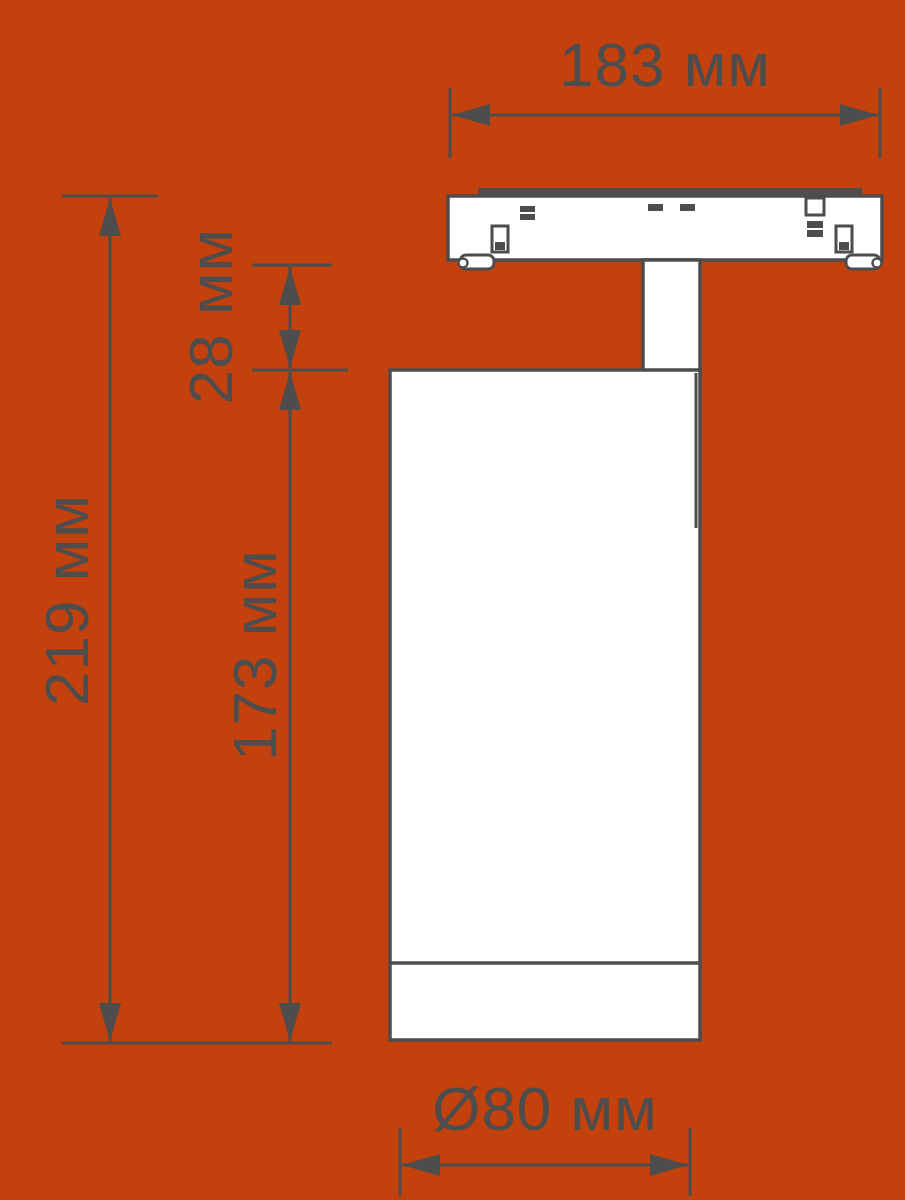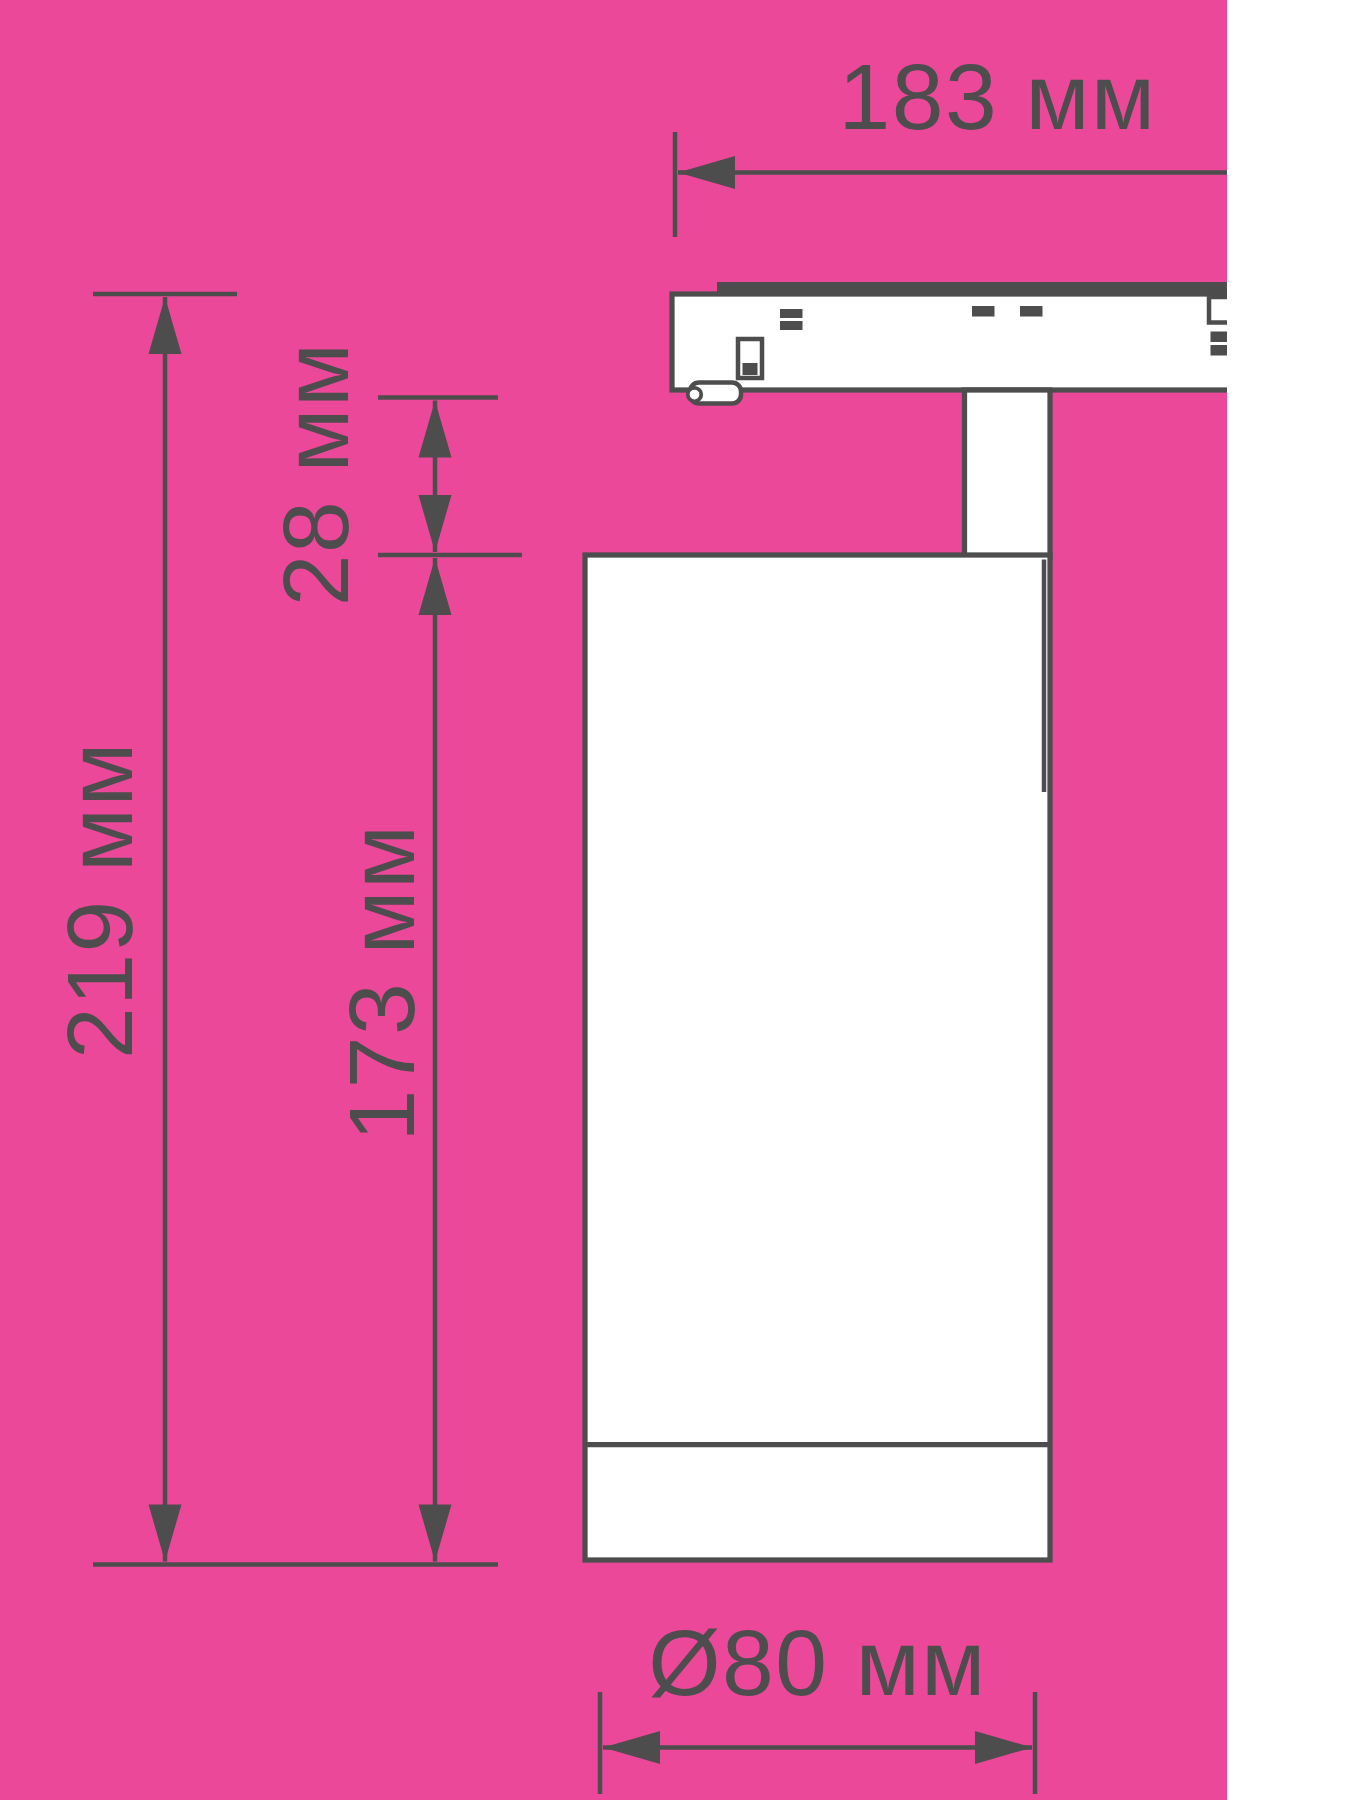--- a/index.html
+++ b/index.html
@@ -2,23 +2,23 @@
 <html><head>
 <meta charset="utf-8">
 <style>
   html, body {
     margin: 0;
     padding: 0;
     background: #ffffff;
   }
   .stage {
     position: relative;
-    width: 818px;
+    width: 905px;
     height: 1200px;
-    background: #ec4899;
+    background: #c2410c;
     overflow: hidden;
     font-family: "Liberation Sans", sans-serif;
   }
   svg {
     display: block;
   }
   .dim-label {
     font-family: "Liberation Sans", sans-serif;
     font-size: 62px;
     font-weight: 500;

